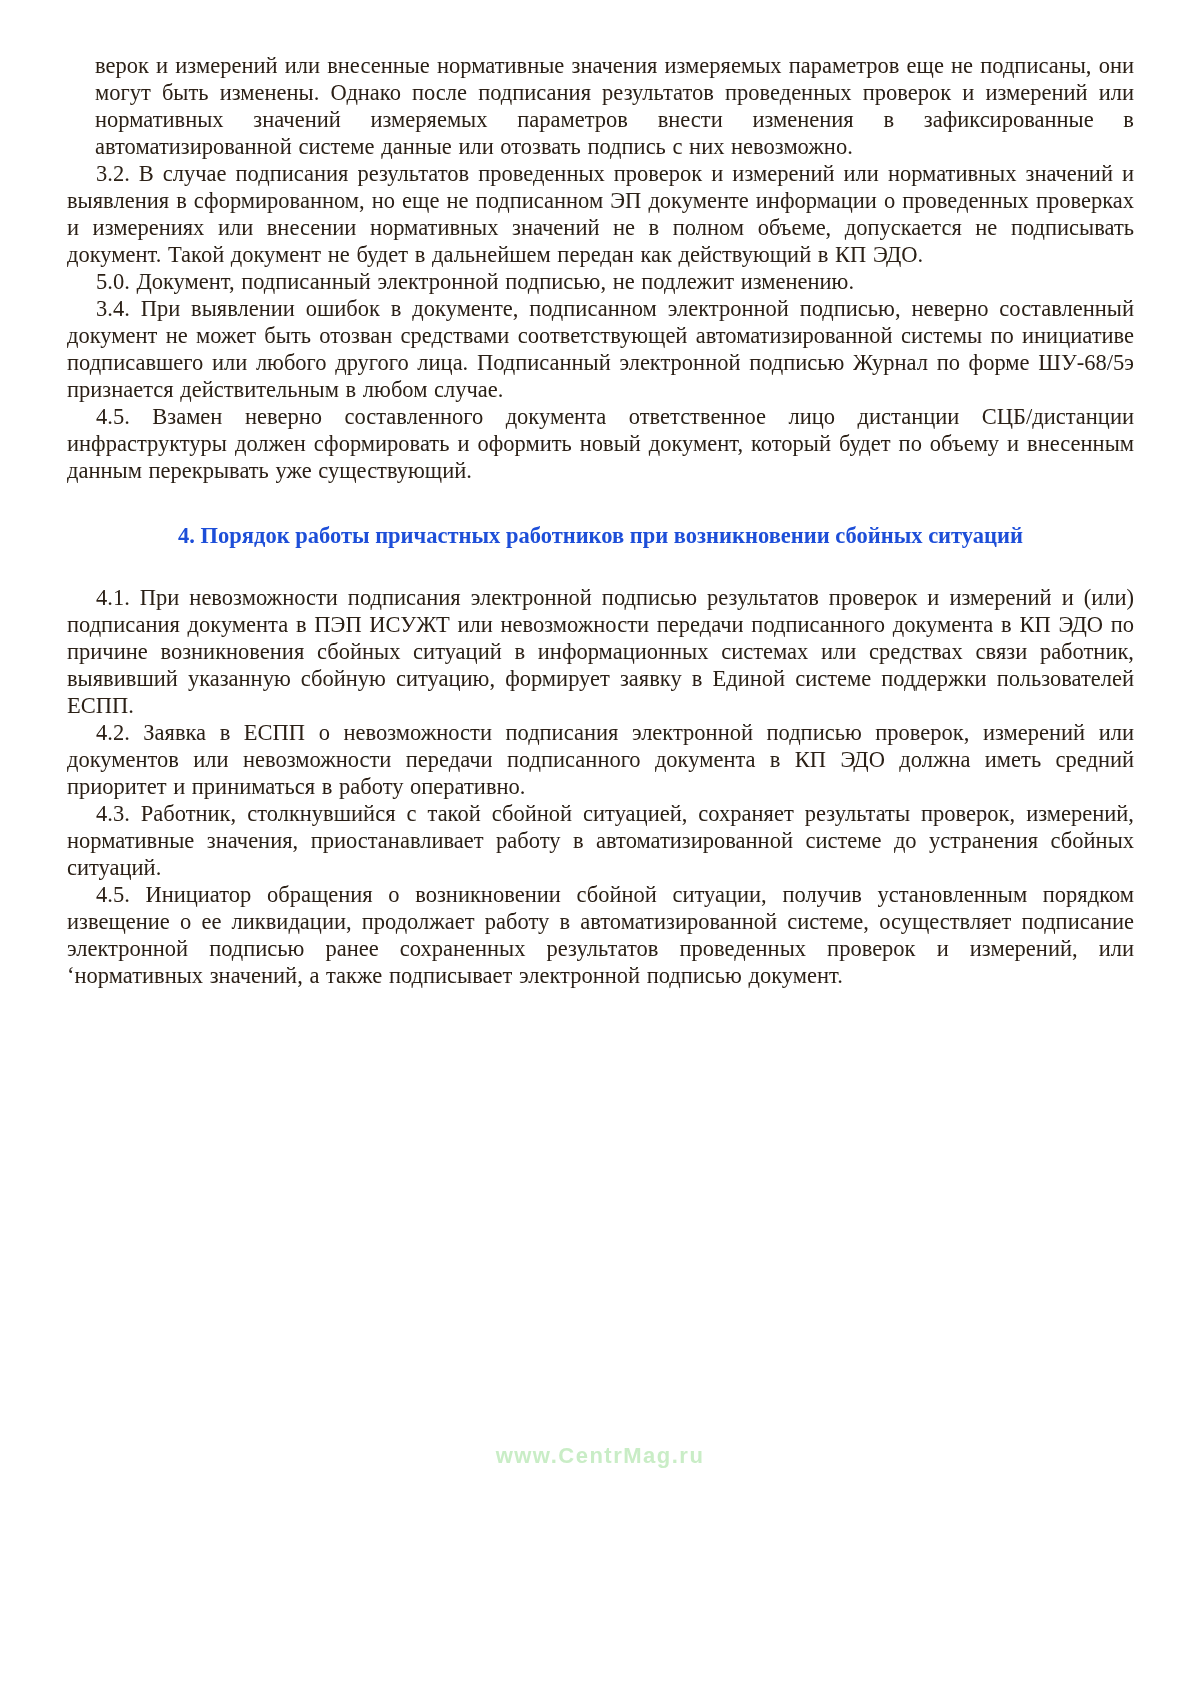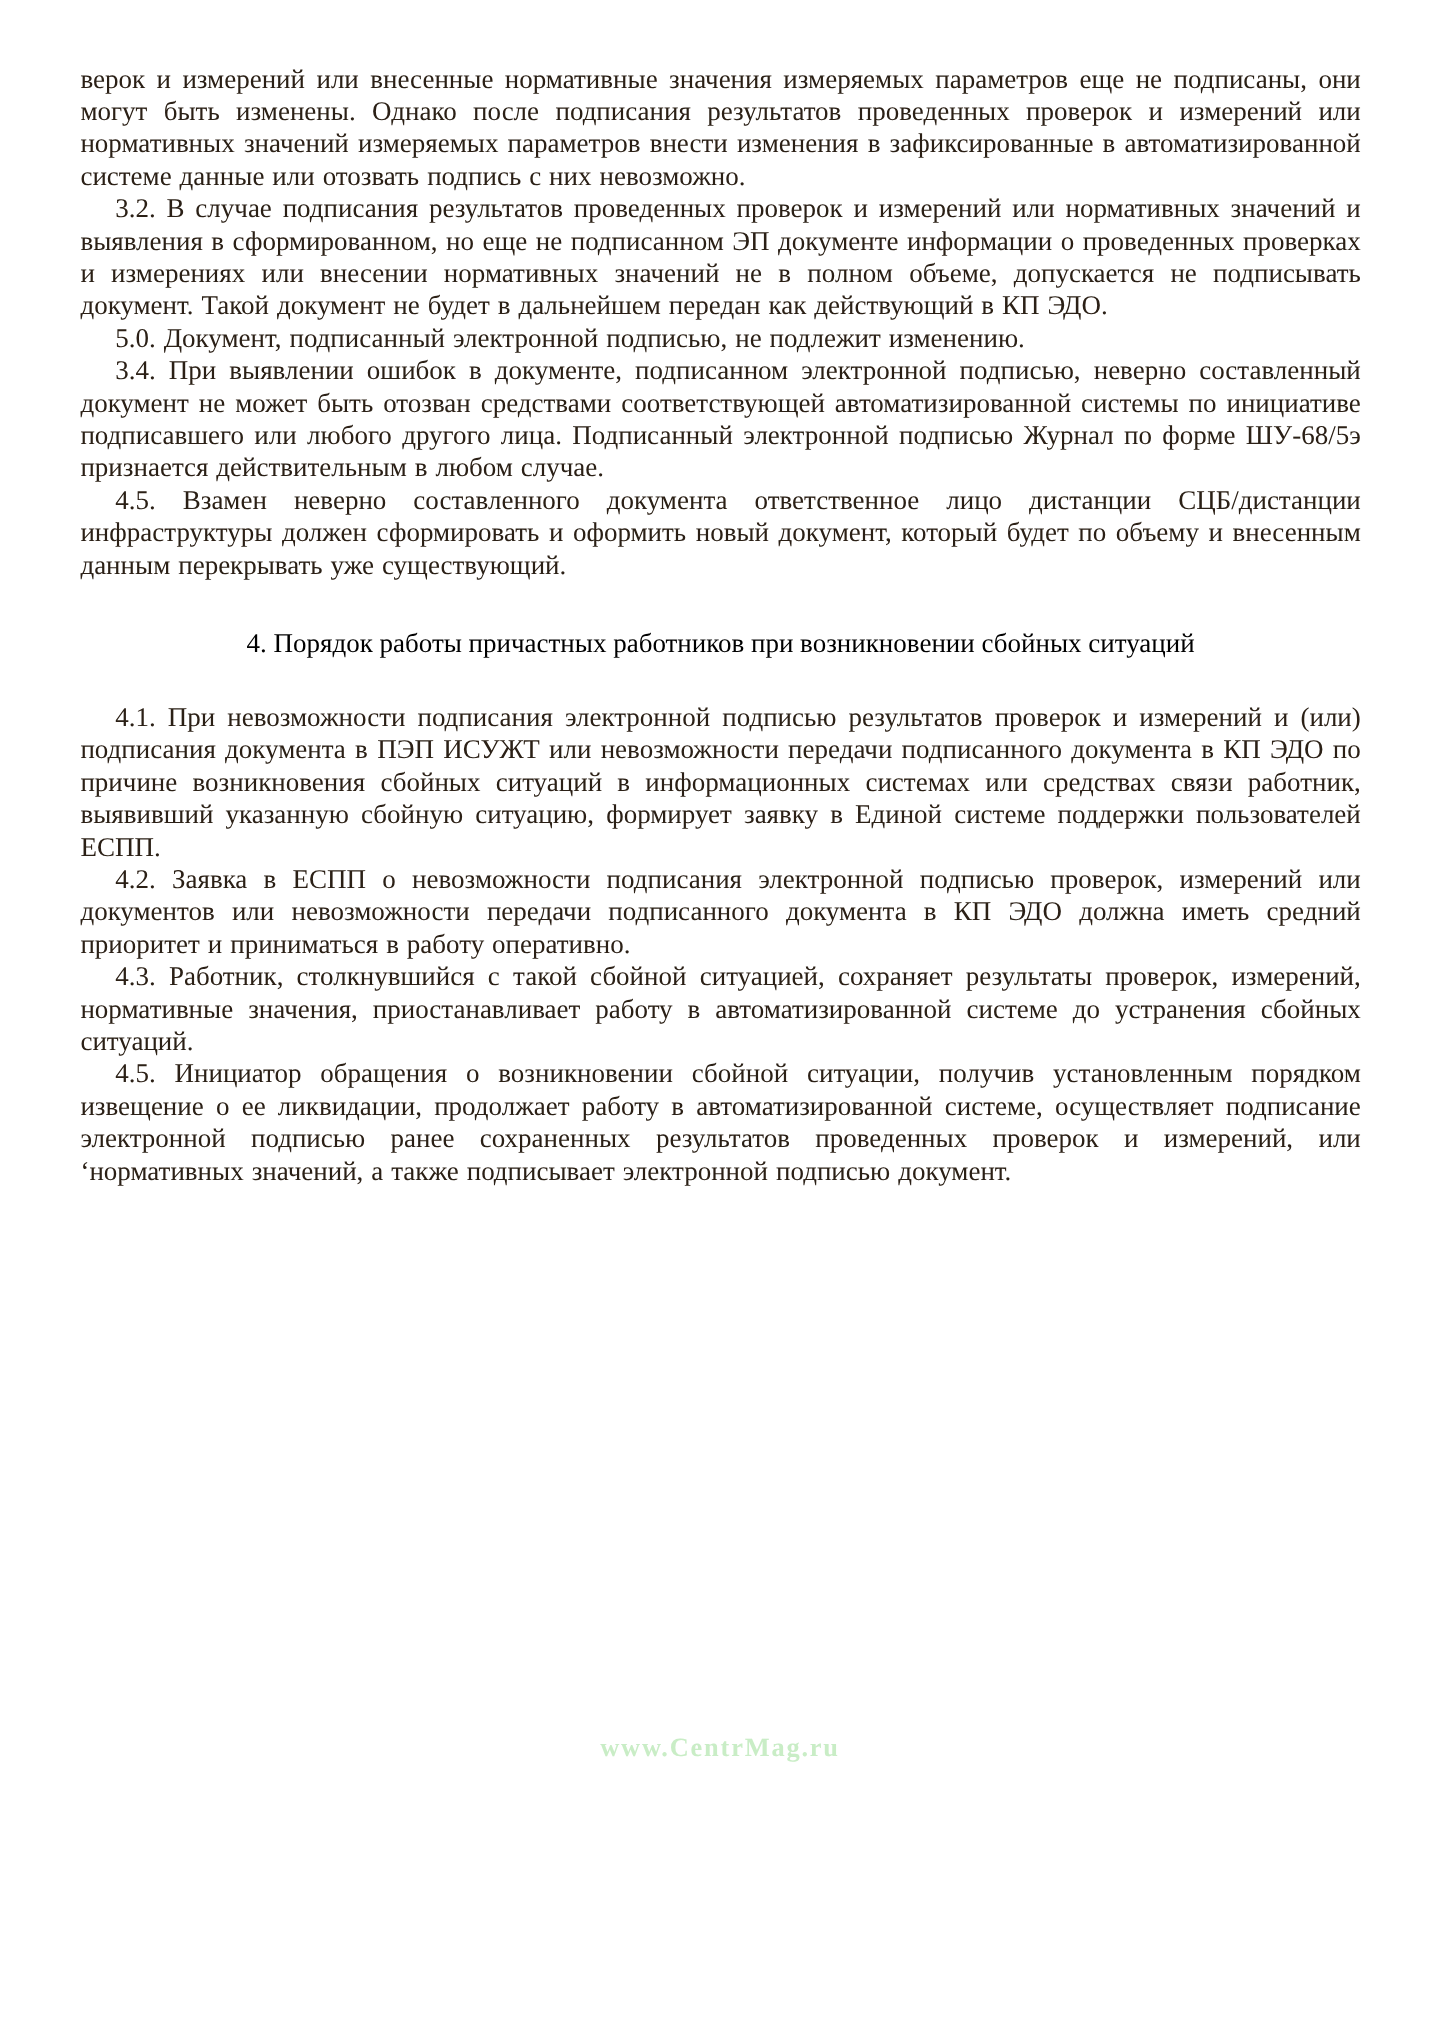--- a/index.html
+++ b/index.html
@@ -26,39 +26,40 @@
   .para {
     margin: 0;
     font-size: 22.5px;
     line-height: 27px;
     text-align: justify;
     text-indent: 29px;
     word-spacing: 1px;
   }
   .para.continuation {
     text-indent: 0;
+    margin-left: 28px;
   }
   .section-heading {
     font-size: 22.5px;
     line-height: 30px;
-    font-weight: normal;
+    font-weight: bold;
     text-align: center;
     margin: 37px 10px 33px 10px;
-    color: #000000;
+    color: #1d4ed8;
   }
   .section-heading .hline {
     display: block;
   }
   .watermark {
     position: absolute;
     top: 1443px;
     left: 0;
     width: 100%;
     text-align: center;
-    font-family: Liberation Serif, serif;
+    font-family: Liberation Sans, sans-serif;
     font-weight: bold;
     font-size: 22px;
     letter-spacing: 1.5px;
     color: #c9edc6;
     user-select: none;
   }
 </style>
 </head>
 <body>
 

